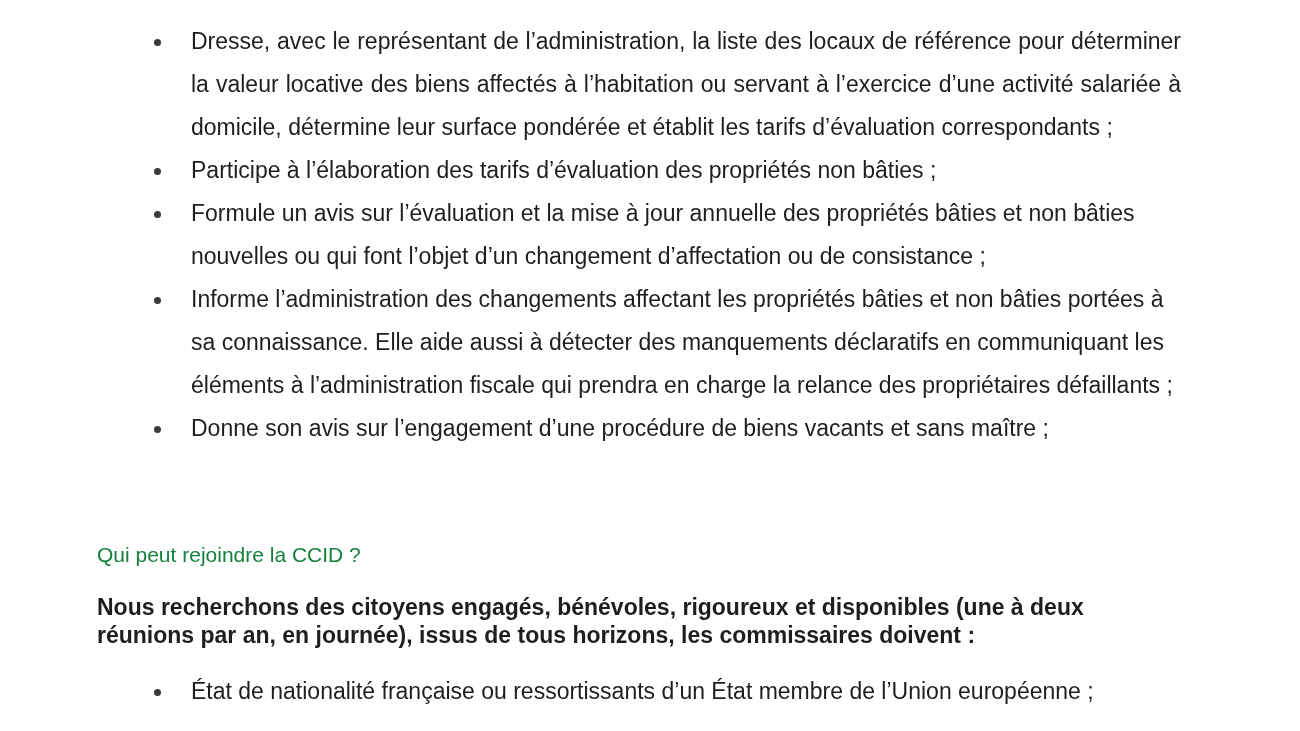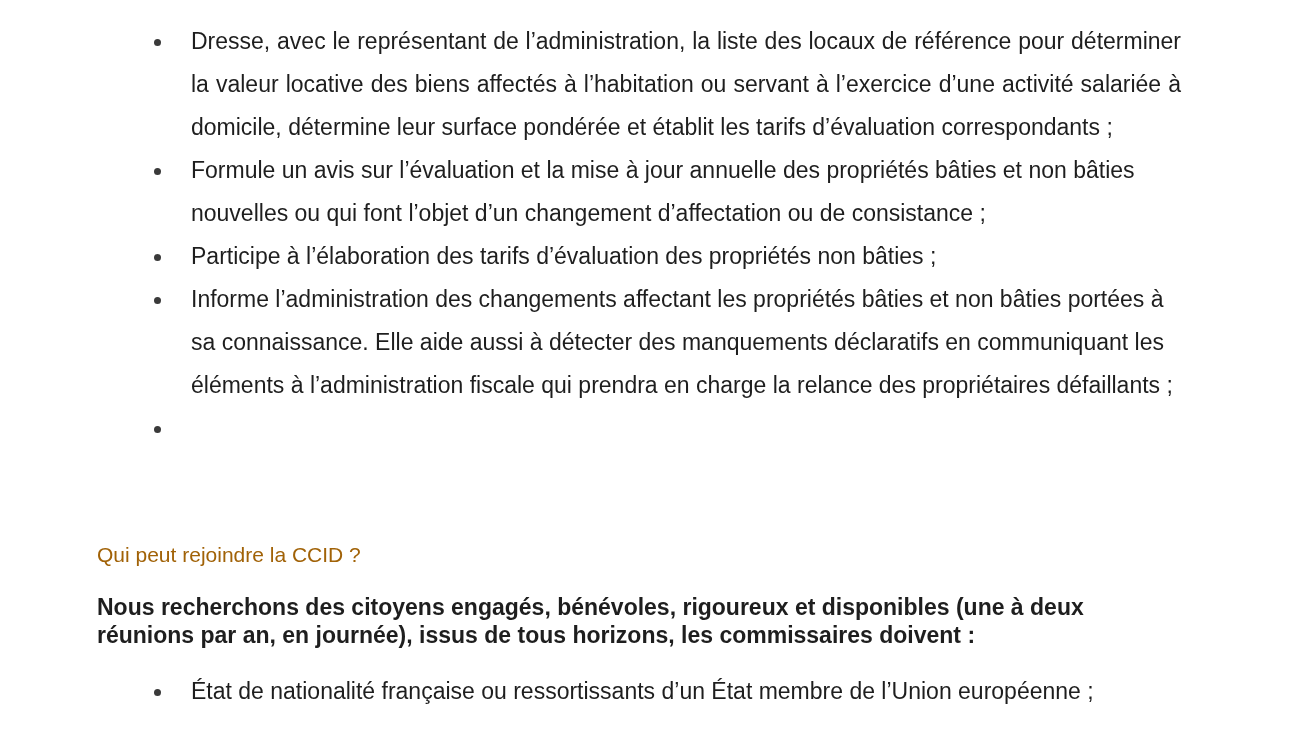--- a/index.html
+++ b/index.html
@@ -9,51 +9,52 @@
   }
   .page { position: absolute; left: 0; top: 0; width: 1300px; height: 731px; }
   ul.bullets { list-style: none; margin: 15px; padding: 0; position: absolute; left: 0; width: 1300px; }
   ul.bullets li { position: relative; padding-left: 176px; width: 990px; font-size: 23px; line-height: 43px; }
   ul.bullets li .dot {
     position: absolute; left: 139px; top: 19px; width: 7px; height: 7px; border-radius: 50%; background: #3a3a3a;
   }
   ul.bullets li.justify { text-align: justify; text-align-last: left; }
   #list1 { top: 5px; }
   .subheading {
-    position: absolute; left: 97px; top: 541px; font-size: 21px; color: #a16207; line-height: 28px;
+    position: absolute; left: 97px; top: 541px; font-size: 21px; color: #15803d; line-height: 28px;
   }
   .intro {
     position: absolute; left: 97px; top: 593px; width: 1070px; font-size: 23px; line-height: 28px; color: #1e1e1e; font-weight: bold;
   }
   #list2 { top: 655px; }
 </style>
 </head>
 <body>
 
 <div class="page">
 
   <ul class="bullets" id="list1">
     <li class="justify">
       <span class="dot"></span>
       <span>Dresse, avec le représentant de l’administration, la liste des locaux de référence pour déterminer la valeur locative des biens affectés à l’habitation ou servant à l’exercice d’une activité salariée à domicile, détermine leur surface pondérée et établit les tarifs d’évaluation correspondants ;</span>
     </li>
     <li>
       <span class="dot"></span>
-      <span>Formule un avis sur l’évaluation et la mise à jour annuelle des propriétés bâties et non bâties nouvelles ou qui font l’objet d’un changement d’affectation ou de consistance ;</span>
+      <span>Participe à l’élaboration des tarifs d’évaluation des propriétés non bâties ;</span>
     </li>
     <li>
       <span class="dot"></span>
-      <span>Participe à l’élaboration des tarifs d’évaluation des propriétés non bâties ;</span>
+      <span>Formule un avis sur l’évaluation et la mise à jour annuelle des propriétés bâties et non bâties nouvelles ou qui font l’objet d’un changement d’affectation ou de consistance ;</span>
     </li>
     <li>
       <span class="dot"></span>
       <span>Informe l’administration des changements affectant les propriétés bâties et non bâties portées à sa connaissance. Elle aide aussi à détecter des manquements déclaratifs en communiquant les éléments à l’administration fiscale qui prendra en charge la relance des propriétaires défaillants ;</span>
     </li>
     <li>
       <span class="dot"></span>
+      <span>Donne son avis sur l’engagement d’une procédure de biens vacants et sans maître ;</span>
     </li>
   </ul>
 
   <div class="subheading">Qui peut rejoindre la CCID ?</div>
 
   <p class="intro" style="margin:0;">Nous recherchons des citoyens engagés, bénévoles, rigoureux et disponibles (une à deux réunions par an, en journée), issus de tous horizons, les commissaires doivent :</p>
 
   <ul class="bullets" id="list2">
     <li>
       <span class="dot"></span>

